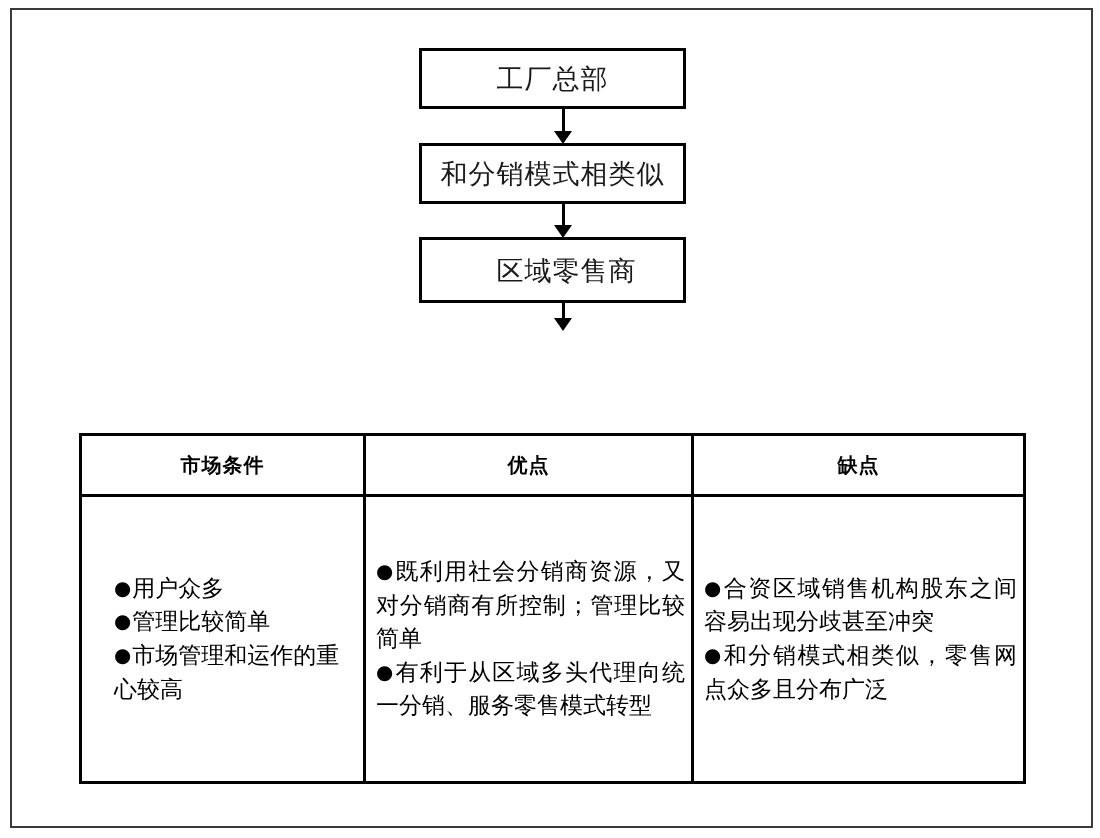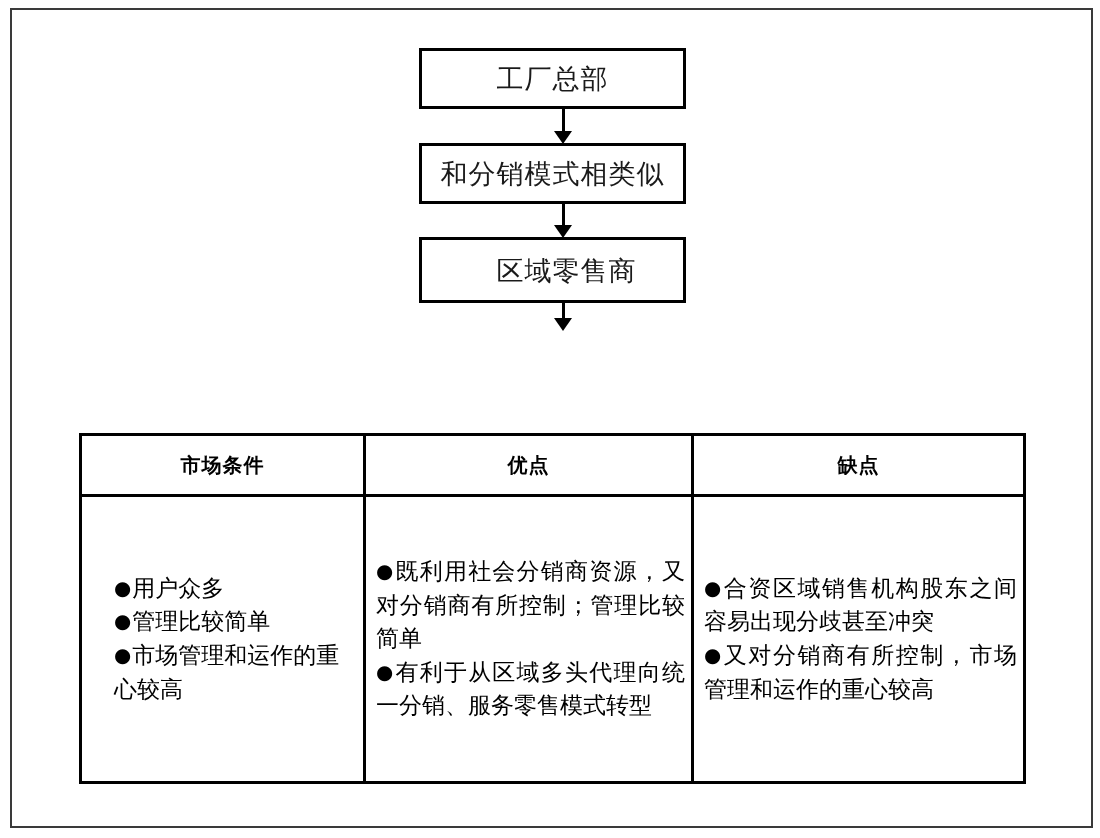--- a/index.html
+++ b/index.html
@@ -219,21 +219,21 @@
         <td id="cell-advantages">
           <ul class="cell-list">
             <li><span class="bullet">●</span><span>既利用社会分销商资源，又对分销商有所控制；管理比较简单</span></li>
             <li><span class="bullet">●</span><span>有利于从区域多头代理向统一分销、服务零售模式转型</span></li>
           </ul>
         </td>
 
         <td id="cell-disadvantages">
           <ul class="cell-list">
             <li><span class="bullet">●</span><span>合资区域销售机构股东之间容易出现分歧甚至冲突</span></li>
-            <li><span class="bullet">●</span><span>又对分销商有所控制，市场管理和运作的重心较高</span></li>
+            <li><span class="bullet">●</span><span>和分销模式相类似，零售网点众多且分布广泛</span></li>
           </ul>
         </td>
 
       </tr>
     </tbody>
   </table>
 
 </div>
 
 </body></html>

